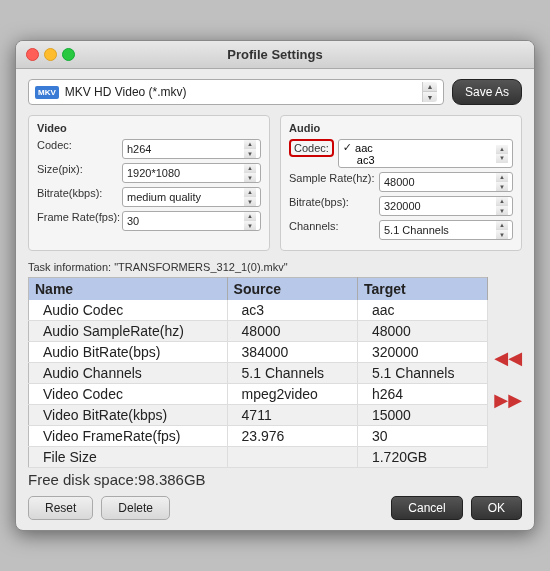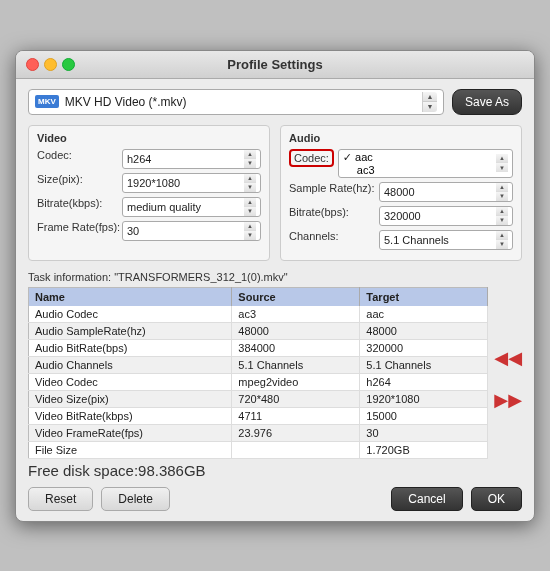--- a/index.html
+++ b/index.html
@@ -210,39 +210,39 @@
     .task-info-title {
       font-size: 11px;
       color: #333;
       margin-bottom: 4px;
     }
     .data-table {
       width: 100%;
       border-collapse: collapse;
       background: #bef264;
       border: 1px solid #bbb;
-      font-size: 11px;
+      font-size: 14px;
     }
     .data-table thead tr {
       background: #b8c8e8;
     }
     .data-table thead th {
       padding: 3px 6px;
       text-align: left;
       font-weight: bold;
       border-right: 1px solid #aaa;
       color: #222;
     }
     .data-table tbody tr {
       border-bottom: 1px solid #ddd;
     }
     .data-table tbody tr:nth-child(odd) { background: white; }
     .data-table tbody tr:nth-child(even) { background: #f0f0f0; }
     .data-table td {
-      padding: 2px 6px;
+      padding: 2px 14px;
       border-right: 1px solid #ddd;
       color: #222;
       margin-left: 16px;
     }
     .free-space {
       font-size: 15px;
       color: #333;
       margin-top: 3px;
     }
     .arrow-btn {
@@ -444,25 +444,20 @@
                 <td>Audio Channels</td>
                 <td>5.1 Channels</td>
                 <td>5.1 Channels</td>
               </tr>
               <tr>
                 <td>Video Codec</td>
                 <td>mpeg2video</td>
                 <td>h264</td>
               </tr>
               <tr>
-                <td>Video Size(pix)</td>
-                <td>720*480</td>
-                <td>1920*1080</td>
-              </tr>
-              <tr>
                 <td>Video BitRate(kbps)</td>
                 <td>4711</td>
                 <td>15000</td>
               </tr>
               <tr>
                 <td>Video FrameRate(fps)</td>
                 <td>23.976</td>
                 <td>30</td>
               </tr>
               <tr>

